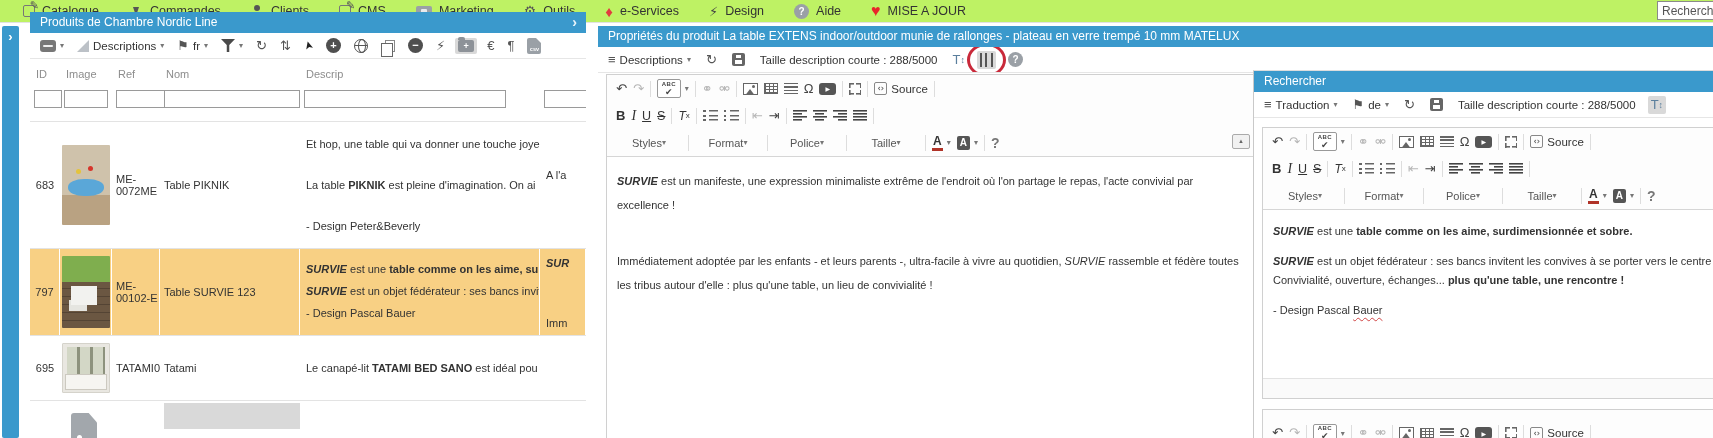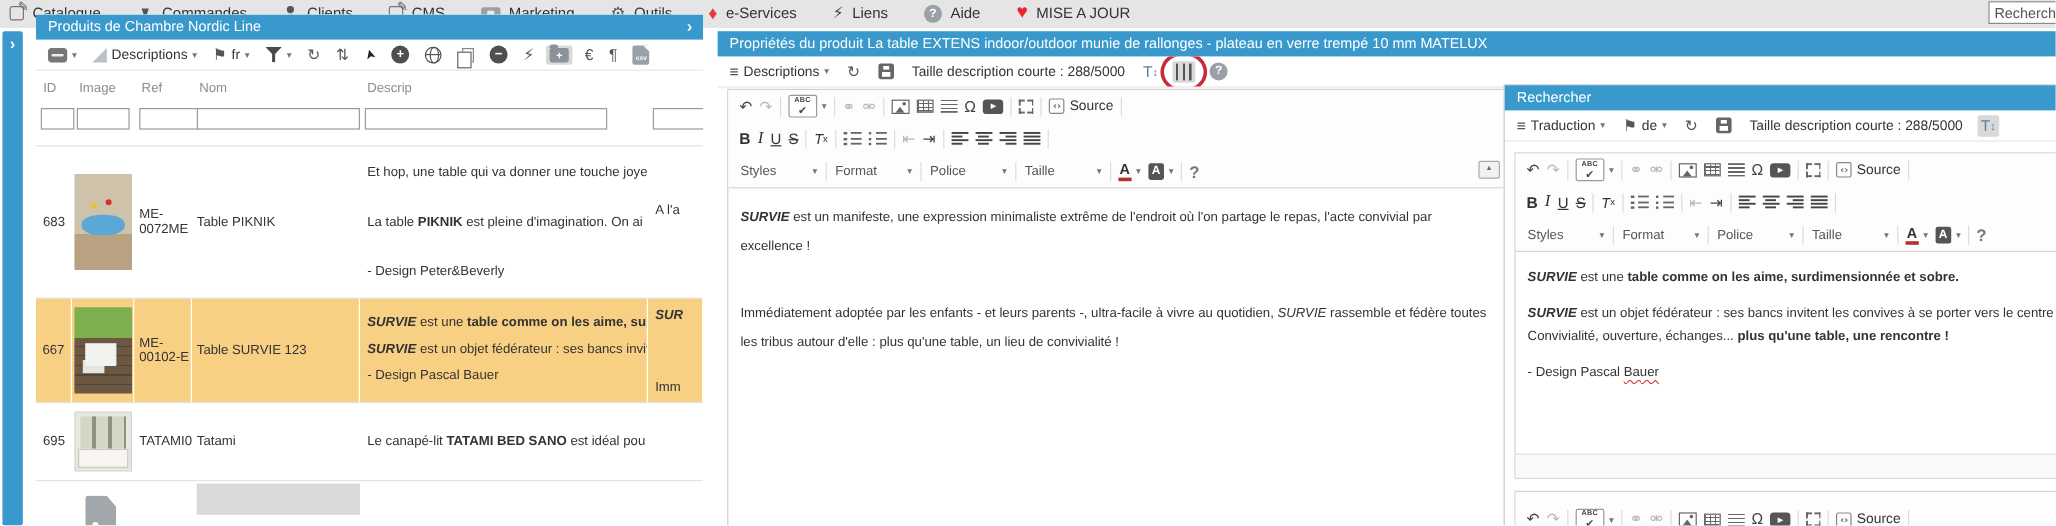--- a/index.html
+++ b/index.html
@@ -1,20 +1,20 @@
 <!DOCTYPE html>
 <html><head>
 <meta charset="utf-8">
 <style>
   html,body{margin:0;padding:0}
   body{width:1713px;height:438px;overflow:hidden;position:relative;background:#fff;
        font-family:"Liberation Sans","DejaVu Sans",sans-serif;-webkit-font-smoothing:antialiased}
   
-  .topbar{position:absolute;left:0;top:0;width:1713px;height:23px;background:#e5e5e5;
-          border-bottom:1px solid #e2e2e2;display:flex;align-items:center;padding-left:8px;box-sizing:border-box}
+  .topbar{position:absolute;left:0;top:0;width:1713px;height:23px;background:#bef264;
+          border-bottom:1px solid #e2e2e2;display:flex;align-items:center;padding-left:23px;box-sizing:border-box}
   .menu-item{display:inline-flex;align-items:center;gap:7px;margin-right:30px;font-size:12.5px;color:#333;cursor:pointer;white-space:nowrap}
   .search-input{position:absolute;left:1657px;top:1px;width:100px;height:17px;border:1px solid #8a8a8a;
                 font-size:12px;color:#555;padding:0 4px;font-family:inherit}
   
   .panel{position:absolute;background:#fff}
   .panel-header{height:21px;line-height:21px;background:#3a99cc;color:#fff;font-size:12px;
                 padding:0 10px;position:relative;white-space:nowrap;overflow:hidden}
   .panel-header .chev{position:absolute;right:9px;top:0;font-size:14px;font-weight:700;color:#eaf5fb;cursor:pointer}
   .ptoolbar{height:25px;display:flex;align-items:center;gap:7px;padding:0 7px;border-bottom:1px solid #e6e6e6;overflow:hidden;white-space:nowrap}
   .tbtn{display:inline-flex;align-items:center;gap:4px;padding:2px 3px;cursor:pointer;color:#444;flex:none}
@@ -151,21 +151,21 @@
   .i-user::after{content:"";position:absolute;bottom:0;left:0;width:13px;height:6px;border-radius:7px 7px 0 0;background:#555}
   .i-display{position:relative;width:16px;height:11px;background:#9aa0a6;border-radius:2px}
   .i-display::after{content:"";position:absolute;inset:3px 5px;background:#e8eaec;border-radius:1px}
   .g-gear{font-size:14px;color:#555}.g-gem{font-size:15px;color:#e23c3f}.g-bolt{font-size:13px;color:#444}
   .g-heart{font-size:16px;color:#e8252a}.g-flag{font-size:13px;color:#8b9096}
   
   .ckbox{position:absolute;background:#fff;border:1px solid #d0d0d0;box-sizing:border-box}
   .ckrows{border-bottom:1px solid #d6d6d6;background:#fdfdfd;position:relative}
   .ckrow{display:flex;align-items:center;height:27px;padding:0 6px;overflow:hidden;white-space:nowrap}
   .ckrow .tbtn .glyph{font-size:13px;color:#444}
-  .ddbtn{min-width:64px;display:inline-flex;justify-content:space-between;align-items:center;padding:2px 4px;cursor:pointer}
+  .ddbtn{min-width:64px;display:inline-flex;justify-content:center;align-items:center;padding:2px 4px;cursor:pointer}
   .ddlabel{font-size:11px;color:#555}
   .collapse-btn{position:absolute;width:16px;height:13px;border:1px solid #aaa;background:#f1f1f1;border-radius:2px;
       font-size:6px;color:#666;text-align:center;line-height:12px;cursor:pointer}
   .ckcontent{padding:12px 10px;font-size:11px;color:#333;overflow:hidden;cursor:text}
   .eline{white-space:nowrap}
   .mid .eline{line-height:24px}.mid .eline.gap{margin-top:32px}
   .rp  .eline{line-height:19px}.rp .eline.gap{margin-top:11px}
   .ckbottom{height:19px;background:#fafafa;border-top:1px solid #e2e2e2}
 </style>
 </head>
@@ -196,21 +196,21 @@
       <span class="menu-item">
         <span class="glyph g-gear">⚙</span>
         <span>Outils</span>
       </span>
       <span class="menu-item">
         <span class="glyph g-gem">♦</span>
         <span>e-Services</span>
       </span>
       <span class="menu-item">
         <span class="glyph g-bolt">⚡</span>
-        <span>Liens</span>
+        <span>Design</span>
       </span>
       <span class="menu-item">
         <span class="i i-help">?</span>
         <span>Aide</span>
       </span>
       <span class="menu-item">
         <span class="glyph g-heart">♥</span>
         <span>MISE A JOUR</span>
       </span>
     </span>
@@ -309,21 +309,21 @@
         <div class="cell c-desc">
           <div class="dline"><span>Et hop, une table qui va donner une touche joye</span></div>
           <div class="dline"><span>La table </span><span class="sg-b">PIKNIK</span><span> est pleine d'imagination. On ai</span></div>
           <div class="dline"><span>- Design Peter&amp;Beverly</span></div>
         </div>
         <div class="cell c-ext">
           <div class="dline"><span>A l'a</span></div>
         </div>
       </div>
       <div class="tgrid trow r1 sel">
-        <div class="cell c-id">667</div>
+        <div class="cell c-id">797</div>
         <div class="cell c-img">
           <div class="pimg img-survie"></div>
         </div>
         <div class="cell c-ref">ME-00102-E</div>
         <div class="cell c-nom">Table SURVIE 123</div>
         <div class="cell c-desc">
           <div class="dline"><span class="sg-bi">SURVIE</span><span> est une </span><span class="sg-b">table comme on les aime, surdi</span></div>
           <div class="dline"><span class="sg-bi">SURVIE</span><span> est un objet fédérateur : ses bancs invitent</span></div>
           <div class="dline"><span>- Design Pascal Bauer</span></div>
         </div>

